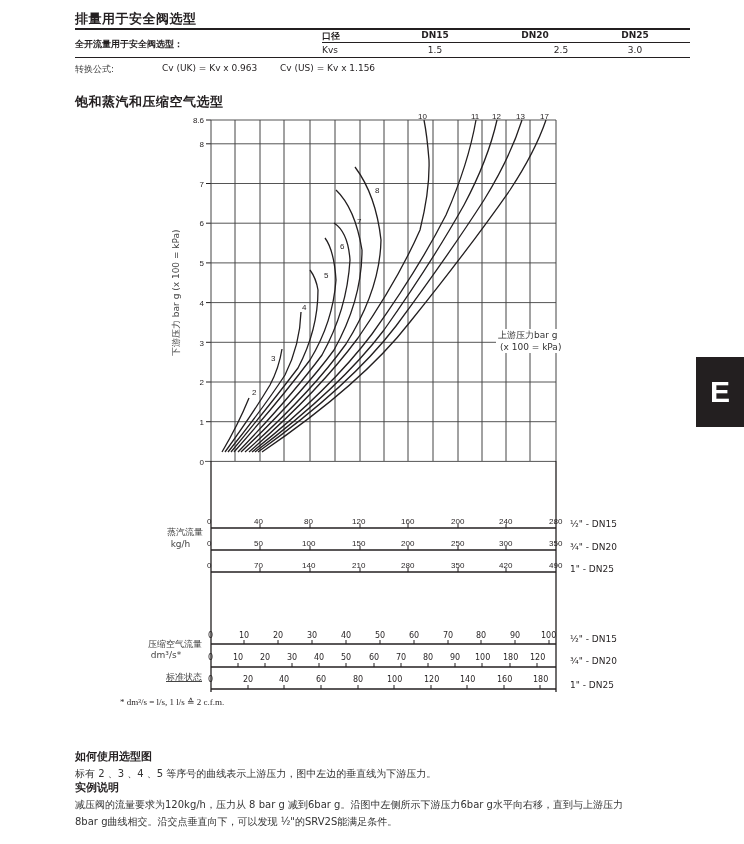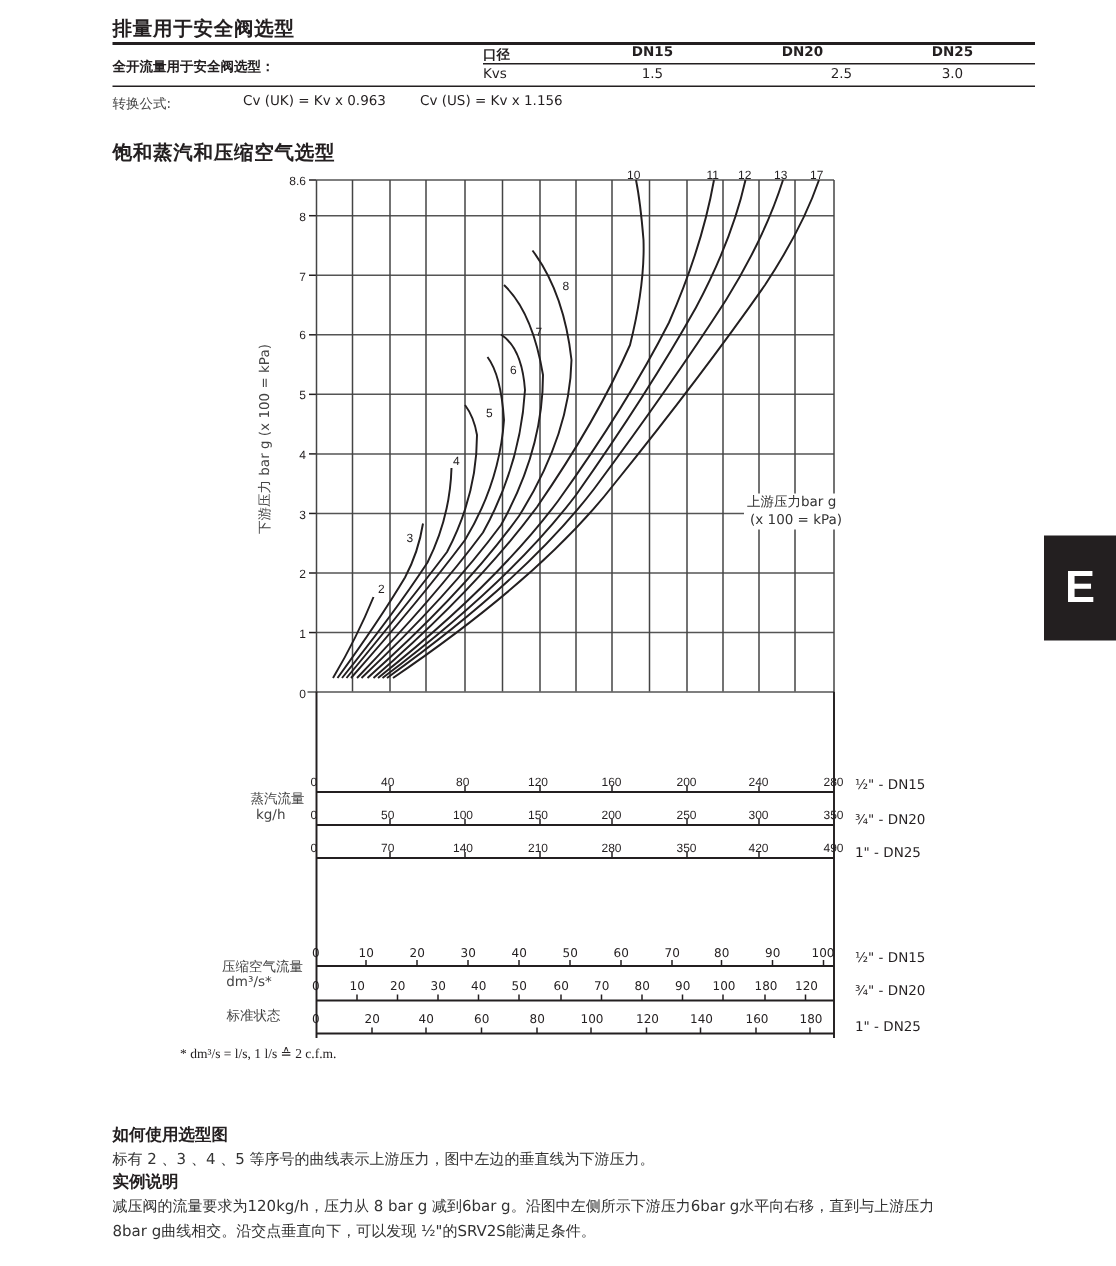--- a/index.html
+++ b/index.html
@@ -281,21 +281,21 @@
   <div class="abs" style="left:497px; top:675px;">160</div>
   <div class="abs" style="left:533px; top:675px;">180</div>
 </div>
 
 <div class="abs" style="left:570px; top:634px; font-size:9px;">½" - DN15</div>
 <div class="abs" style="left:570px; top:656px; font-size:9px;">¾" - DN20</div>
 <div class="abs" style="left:570px; top:680px; font-size:9px;">1" - DN25</div>
 
 <div class="abs" style="left:130px; top:638px; font-size:9px; color:#444; width:72px; text-align:right;">压缩空气流量</div>
 <div class="abs" style="left:130px; top:650px; font-size:9px; color:#444; width:72px; text-align:center;">dm³/s*</div>
-<div class="abs" style="left:115px; top:671px; font-size:9px; color:#444; width:72px; text-align:right;">标准状态</div>
+<div class="abs" style="left:130px; top:671px; font-size:9px; color:#444; width:72px; text-align:right;text-decoration:underline;">标准状态</div>
 
 <div class="abs" style="left:120px; top:697px; font-size:9px;font-family:Liberation Serif, serif;">* dm³/s = l/s, 1 l/s ≙ 2 c.f.m.</div>
 
 <div class="abs bold" style="left:75px; top:749px; font-size:11px;">如何使用选型图</div>
 <div class="abs para" style="left:75px; top:765px;">标有 2 、3 、4 、5 等序号的曲线表示上游压力，图中左边的垂直线为下游压力。</div>
 <div class="abs bold" style="left:75px; top:780px; font-size:11px;">实例说明</div>
 <div class="abs para" style="left:75px; top:796px; white-space:nowrap;">减压阀的流量要求为120kg/h，压力从 8 bar g 减到6bar g。沿图中左侧所示下游压力6bar g水平向右移，直到与上游压力</div>
 <div class="abs para" style="left:75px; top:813px; white-space:nowrap;">8bar g曲线相交。沿交点垂直向下，可以发现 ½"的SRV2S能满足条件。</div>
 
 <div class="tab-e">E</div>

